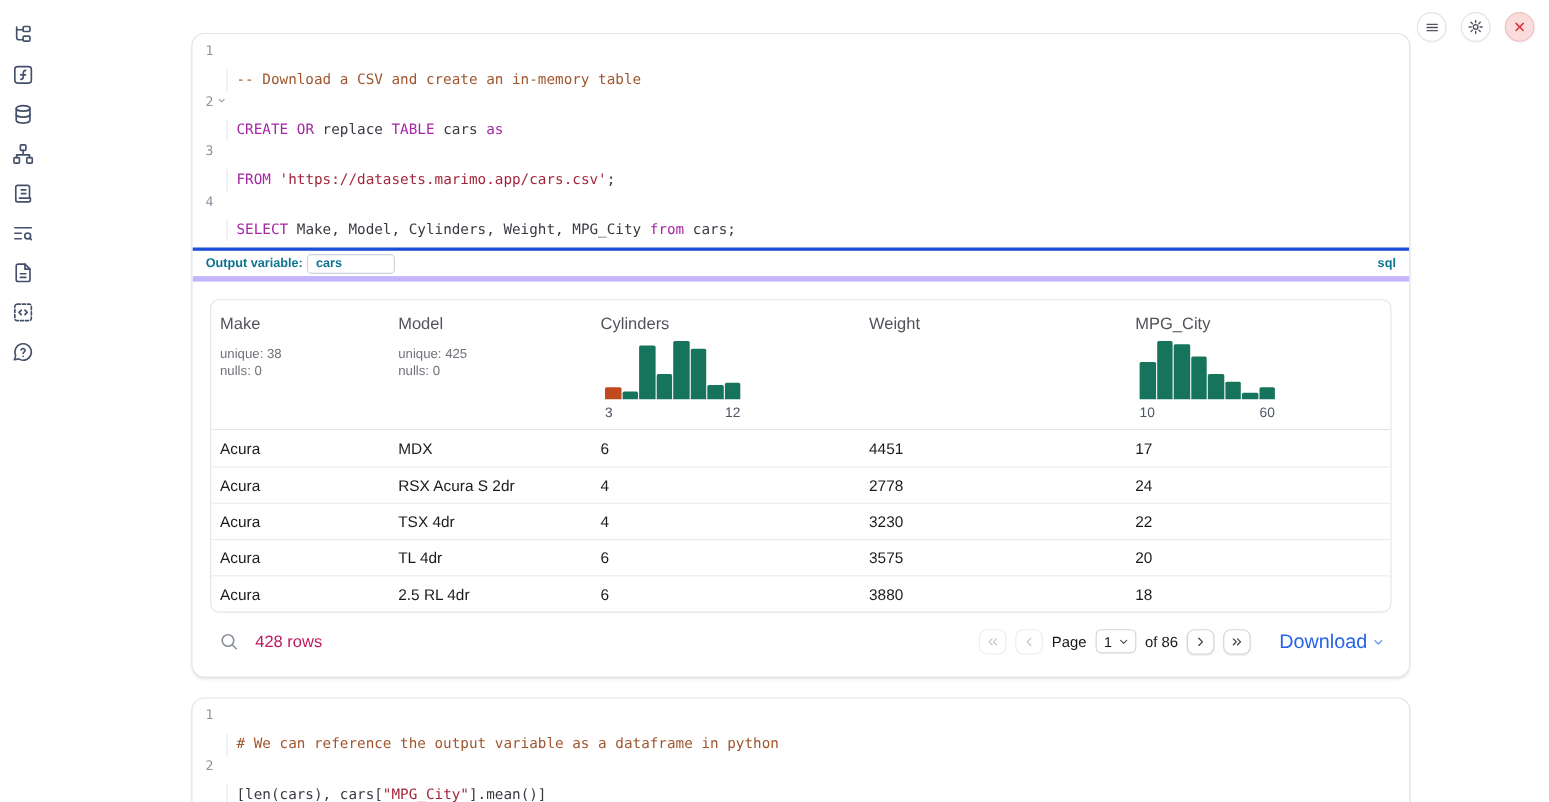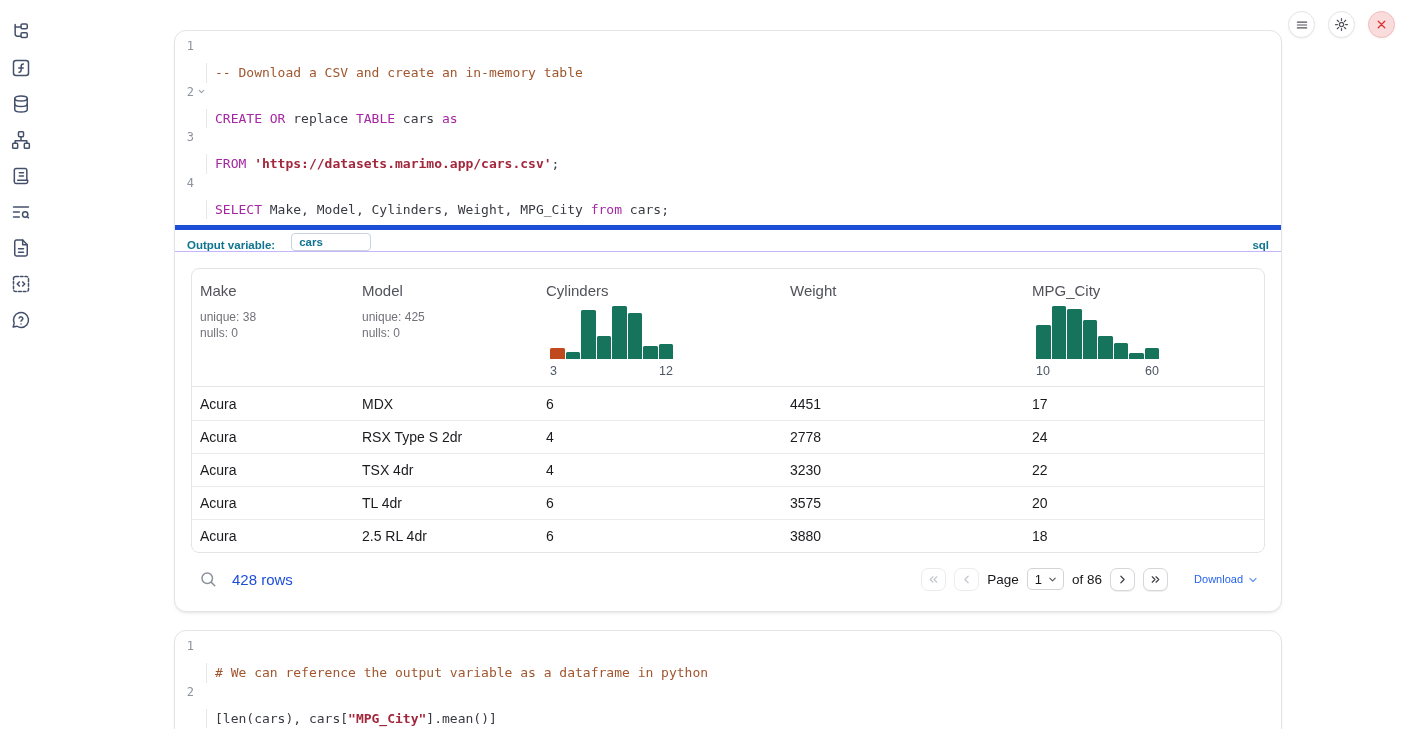--- a/index.html
+++ b/index.html
@@ -49,36 +49,36 @@
   .editor { padding:6px 0; font-family:"DejaVu Sans Mono", monospace; font-size:13px; }
   .code-line { display:flex; line-height:19.5px; white-space:pre; }
   .gutter {
     flex:0 0 31px; text-align:right; padding-right:12px; color:#8d949e;
     font-size:12px; position:relative; user-select:none;
   }
   .gutter .fold { position:absolute; right:0; top:4px; color:#9aa0a6; }
   .code-text { border-left:1px solid #e7e7ea; padding-left:8px; flex:1; color:#383a42;margin-top:26px; }
   .tok-kw  { color:#a626a4; }
   .tok-com { color:#a0562e; }
-  .tok-str { color:#a3273c;font-weight:bold; }
+  .tok-str { color:#a3273c; }
 
   
   .outvar-bar {
-    border-top:5px solid #1d4ed8; height:26px; display:flex; align-items:flex-end;
-    padding:0 12px; gap:16px; font-size:11.5px; font-weight:bold; color:#0e7490;
+    border-top:3px solid #1d4ed8; height:26px; display:flex; align-items:center;
+    padding:0 12px; gap:4px; font-size:11.5px; font-weight:bold; color:#0e7490;
   }
   .outvar-bar input {
     width:80px; height:18px; border:1px solid #c9d4e0; border-radius:4px;
     font-family:"Liberation Sans", sans-serif;
     font-size:11.5px; font-weight:bold; color:#0e7490; padding:0 7px; outline:none;
   }
   .outvar-bar .spacer { flex:1; }
 
   
-  .cell-output { border-top:1px solid #c4b5fd; padding:16px; }
+  .cell-output { border-top:5px solid #c4b5fd; padding:16px; }
   .table-card { border:1px solid #e4e4e7; border-radius:8px; overflow:hidden; }
   .thead, .trow {
     display:grid;
     grid-template-columns:162px 184px 244px 242px 1fr;
   }
   .thead { border-bottom:1px solid #e4e4e7; }
   .th { padding:13px 8px 8px 8px; display:flex; flex-direction:column; min-height:117px; }
   .th .col-title { font-size:15px; color:#52525b; }
   .th .col-stat { font-size:12px; color:#71717a; line-height:16px; }
   .th .stats { margin-top:10px; }
@@ -88,38 +88,38 @@
   .hist-bar.hl { background:#c04a1e; }
   .hist-axis { display:flex; justify-content:space-between; font-size:12.5px; color:#4b5563; margin-top:5px; line-height:14px; }
 
   .trow { height:33px; align-items:center; font-size:14px; color:#1b1b1f; }
   .trow + .trow { border-top:1px solid #ebebee; }
   .td { padding:0 8px; overflow:hidden; white-space:nowrap; }
 
   
   .table-footer { margin-top:10px; display:flex; align-items:center; padding:0 6px 0 8px; height:32px; }
   .table-footer .search-icon { color:#8b919c; margin-right:15px; cursor:pointer; }
-  .rows-label { font-size:15px; color:#1d4ed8; }
+  .rows-label { font-size:15px; color:#be185d; }
   .pager { margin-left:auto; display:flex; align-items:center; gap:8px; }
   .pg-btn {
     width:25px; height:23px; border-radius:7px; background:#fff;
     display:flex; align-items:center; justify-content:center; cursor:pointer;
     border:1px solid #d6d6db; color:#3f3f46; box-shadow:0 1px 1px rgba(0,0,0,.07);
   }
   .pg-btn.disabled { border-color:#ececef; color:#c3c6cc; box-shadow:none; cursor:default; }
   .pg-text { font-size:13.5px; color:#18181b; }
   .page-select {
     height:22px; min-width:34px; border:1px solid #d4d4d8; border-radius:5px;
     display:flex; align-items:center; gap:5px; padding:0 5px 0 7px;
     font-size:13px; color:#18181b; cursor:pointer; background:#fff;
   }
   .page-select svg { color:#52525b; }
   .download-btn {
     margin-left:18px; display:flex; align-items:center; gap:4px;
-    color:#2563eb; font-size:11px; font-weight:500; cursor:pointer;
+    color:#2563eb; font-size:18px; font-weight:500; cursor:pointer;
   }
   .download-btn svg { color:#6a97f0; margin-top:2px; }
 
   
   .tree-output {
     border-top:1px solid #e7e7ea; padding:13px 16px 18px 15px;
     font-family:"DejaVu Sans Mono", monospace; font-size:13px; line-height:22px;
   }
   .tree-head { display:flex; align-items:center; gap:3px; }
   .tree-head .tchev { color:#6b7280; cursor:pointer; margin-top:2px; }
@@ -306,21 +306,21 @@
         <div id="tbody">
             <div class="trow">
               <div class="td">Acura</div>
               <div class="td">MDX</div>
               <div class="td">6</div>
               <div class="td">4451</div>
               <div class="td">17</div>
             </div>
             <div class="trow">
               <div class="td">Acura</div>
-              <div class="td">RSX Type S 2dr</div>
+              <div class="td">RSX Acura S 2dr</div>
               <div class="td">4</div>
               <div class="td">2778</div>
               <div class="td">24</div>
             </div>
             <div class="trow">
               <div class="td">Acura</div>
               <div class="td">TSX 4dr</div>
               <div class="td">4</div>
               <div class="td">3230</div>
               <div class="td">22</div>

